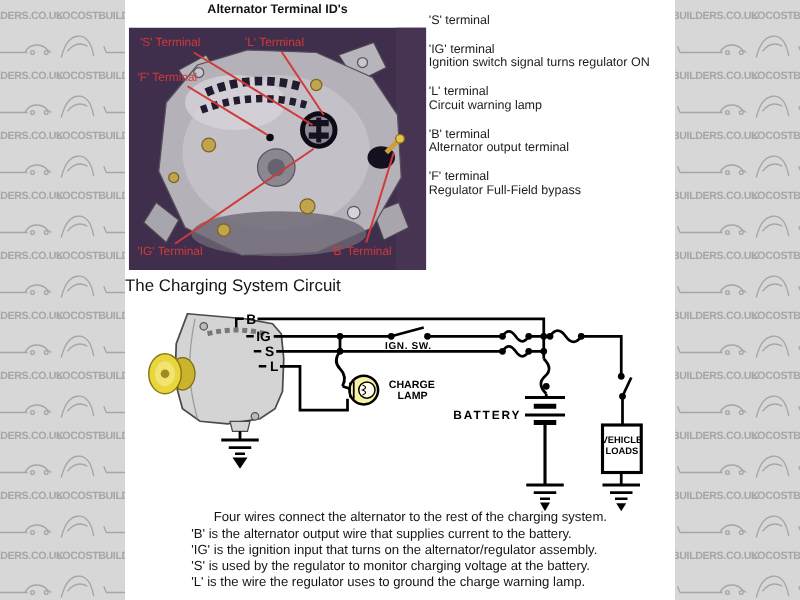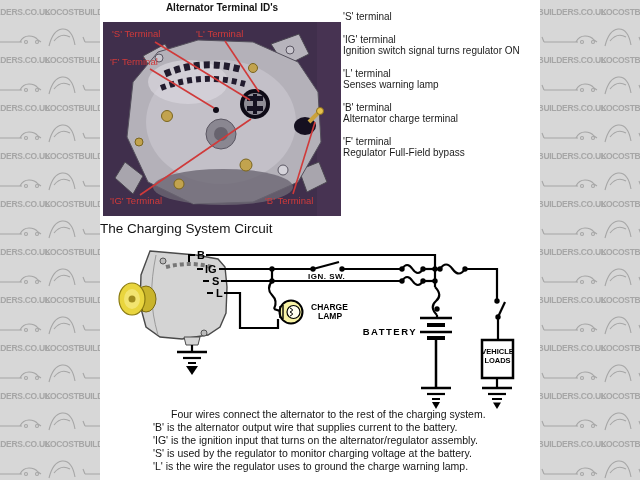--- a/index.html
+++ b/index.html
@@ -526,25 +526,25 @@
     <div id="terminal-descriptions">
       <div class="term-block">
         <div>'S' terminal</div>
       </div>
       <div class="term-block">
         <div>'IG' terminal</div>
         <div>Ignition switch signal turns regulator ON</div>
       </div>
       <div class="term-block">
         <div>'L' terminal</div>
-        <div>Senses warning lamp</div>
+        <div>Circuit warning lamp</div>
       </div>
       <div class="term-block">
         <div>'B' terminal</div>
-        <div>Alternator charge terminal</div>
+        <div>Alternator output terminal</div>
       </div>
       <div class="term-block">
         <div>'F' terminal</div>
         <div>Regulator Full-Field bypass</div>
       </div>
     </div>
 
     <div id="circuit-title">The Charging System Circuit</div>
 
     <svg id="circuit" viewBox="0 0 440 165">

